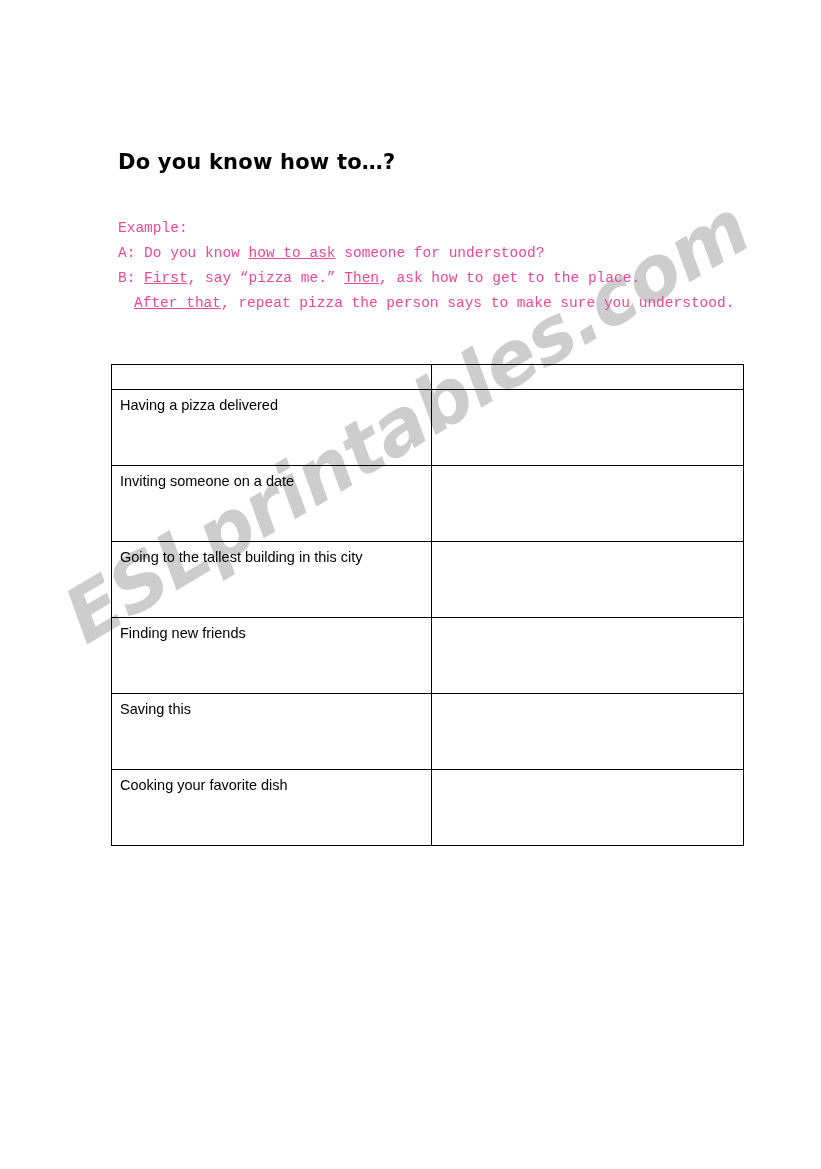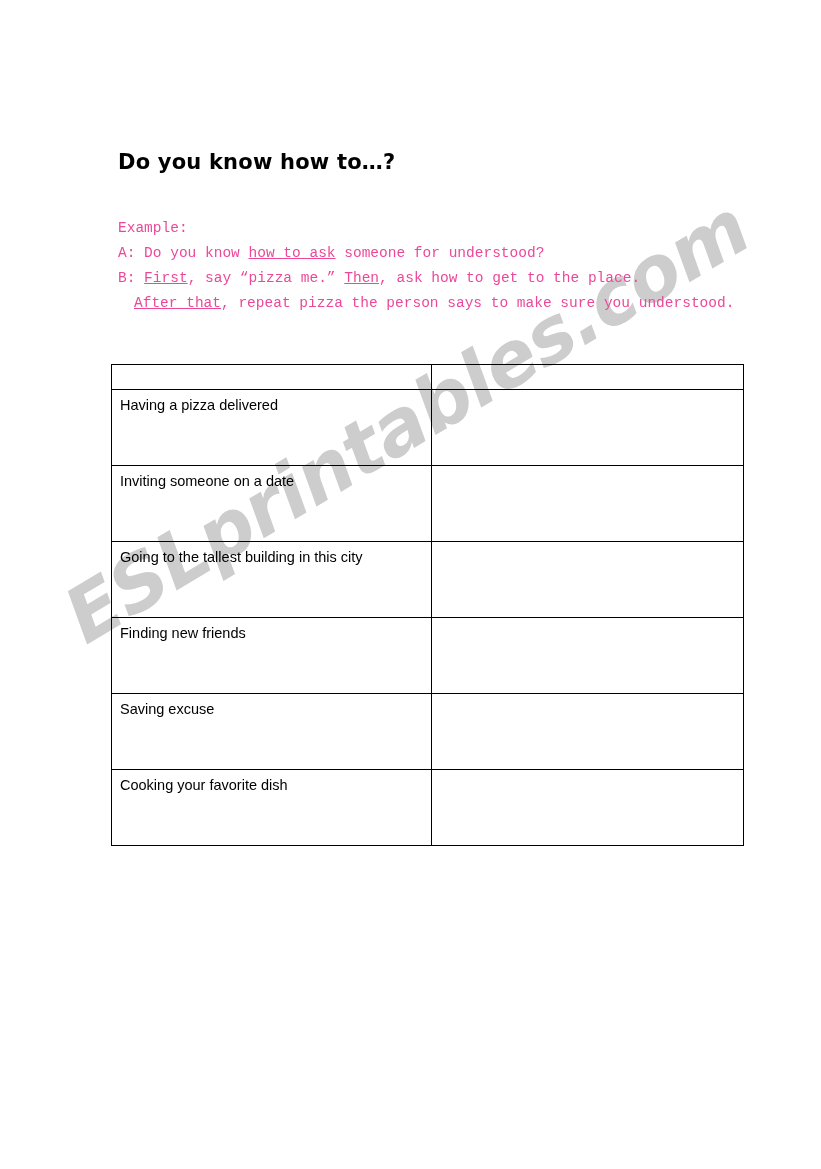--- a/index.html
+++ b/index.html
@@ -181,21 +181,21 @@
           <tr class="body-row">
             <td class="col-left">
               <span class="cell-text">Finding new friends</span>
             </td>
             <td class="col-right">
               <span class="cell-text"></span>
             </td>
           </tr>
           <tr class="body-row">
             <td class="col-left">
-              <span class="cell-text">Saving excuse</span>
+              <span class="cell-text">Saving this</span>
             </td>
             <td class="col-right">
               <span class="cell-text"></span>
             </td>
           </tr>
           <tr class="body-row">
             <td class="col-left">
               <span class="cell-text">Cooking your favorite dish</span>
             </td>
             <td class="col-right">

